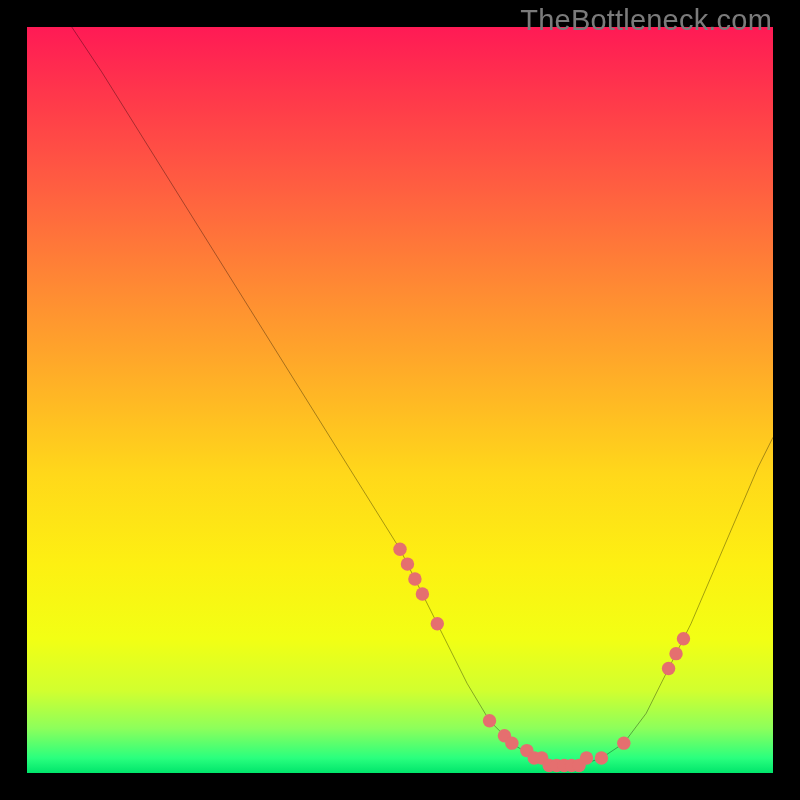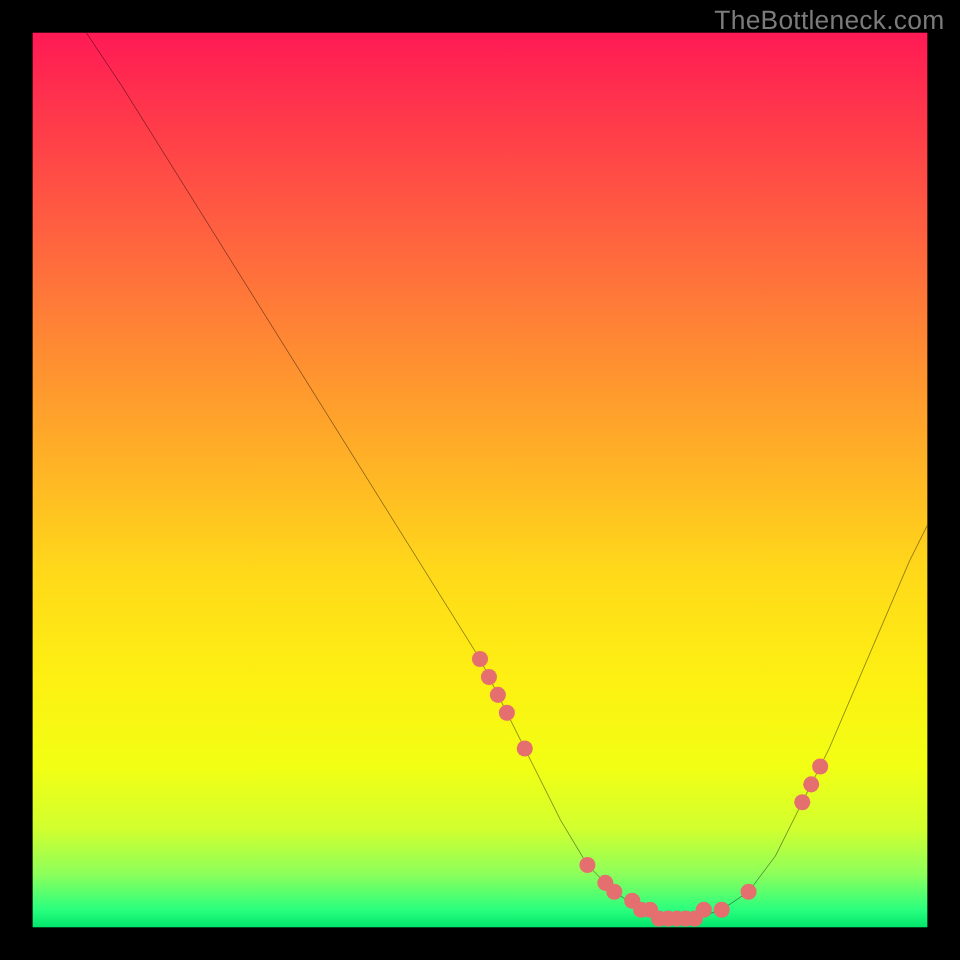--- a/index.html
+++ b/index.html
@@ -52,23 +52,23 @@
   .curve-svg {
     position: absolute;
     top: 0;
     left: 0;
     width: 100%;
     height: 100%;
   }
   .watermark {
     position: absolute;
     top: 4px;
-    right: 13px;
+    right: 28px;
     color: #7b7b7b;
-    font-size: 22px;
+    font-size: 29px;
     font-weight: 500;
     letter-spacing: 0.2px;
   }
 </style>
 </head>
 <body>
 
 <div class="frame">
 
   <div class="plot">

